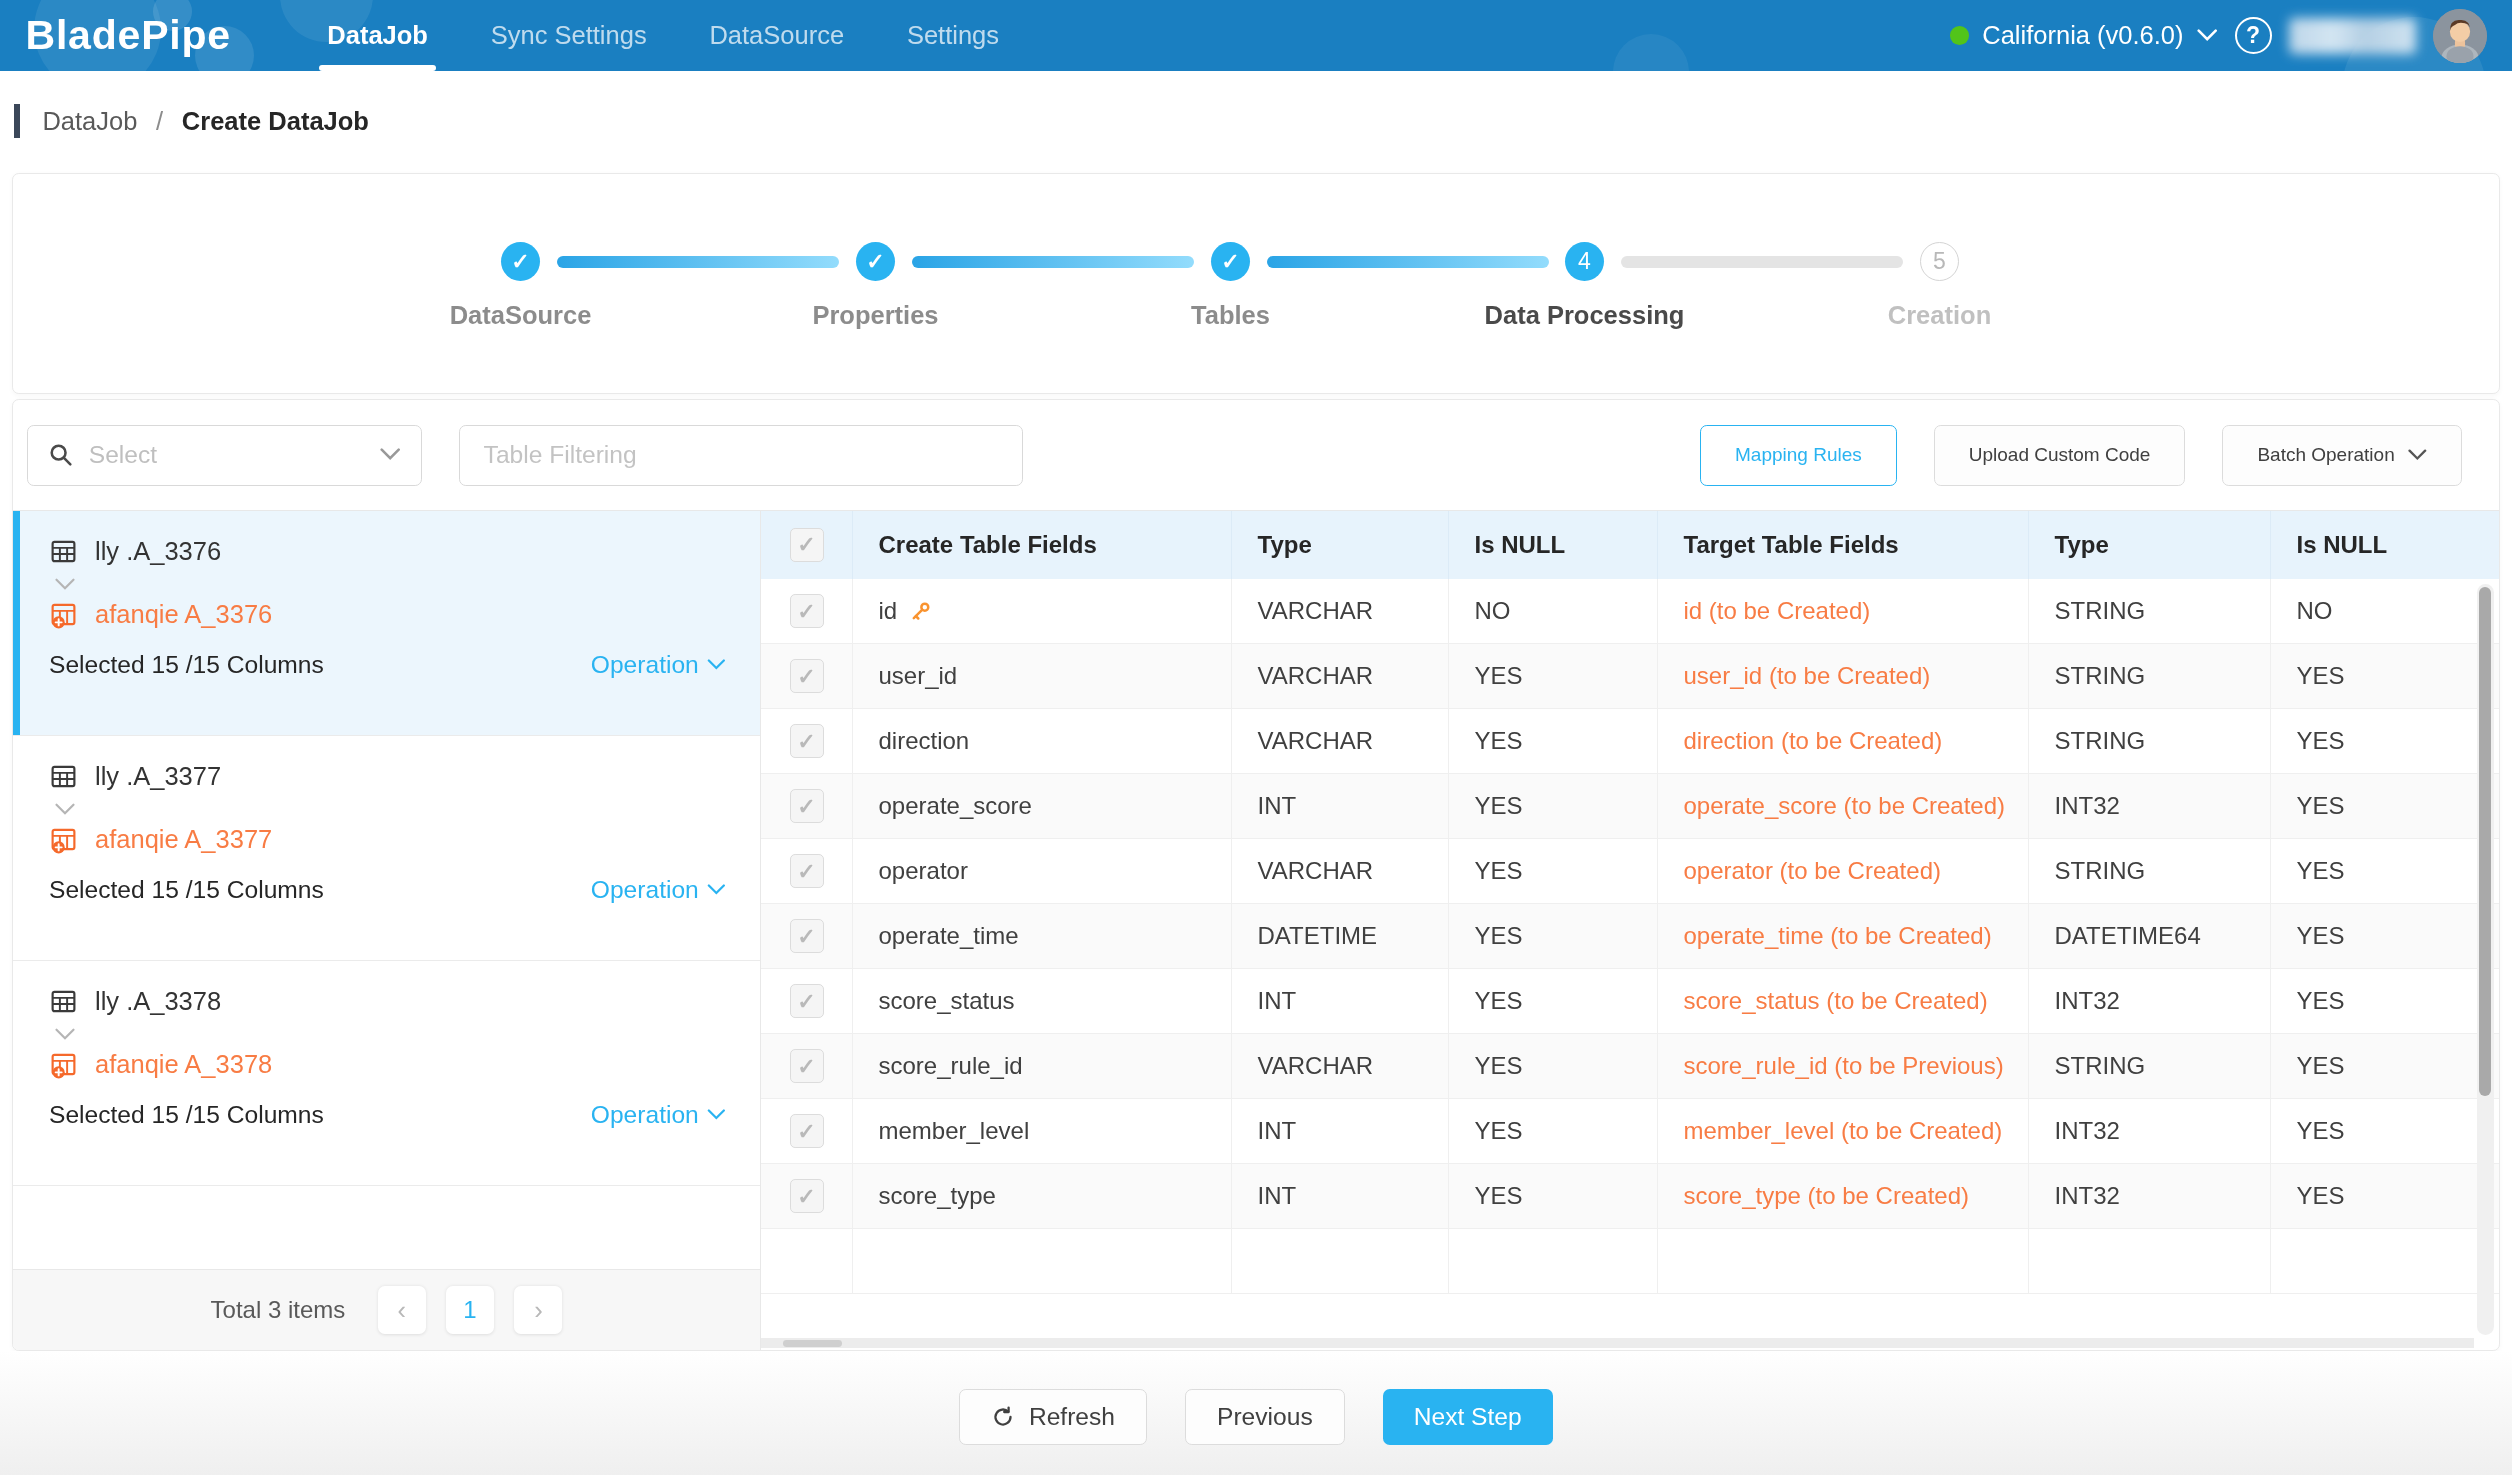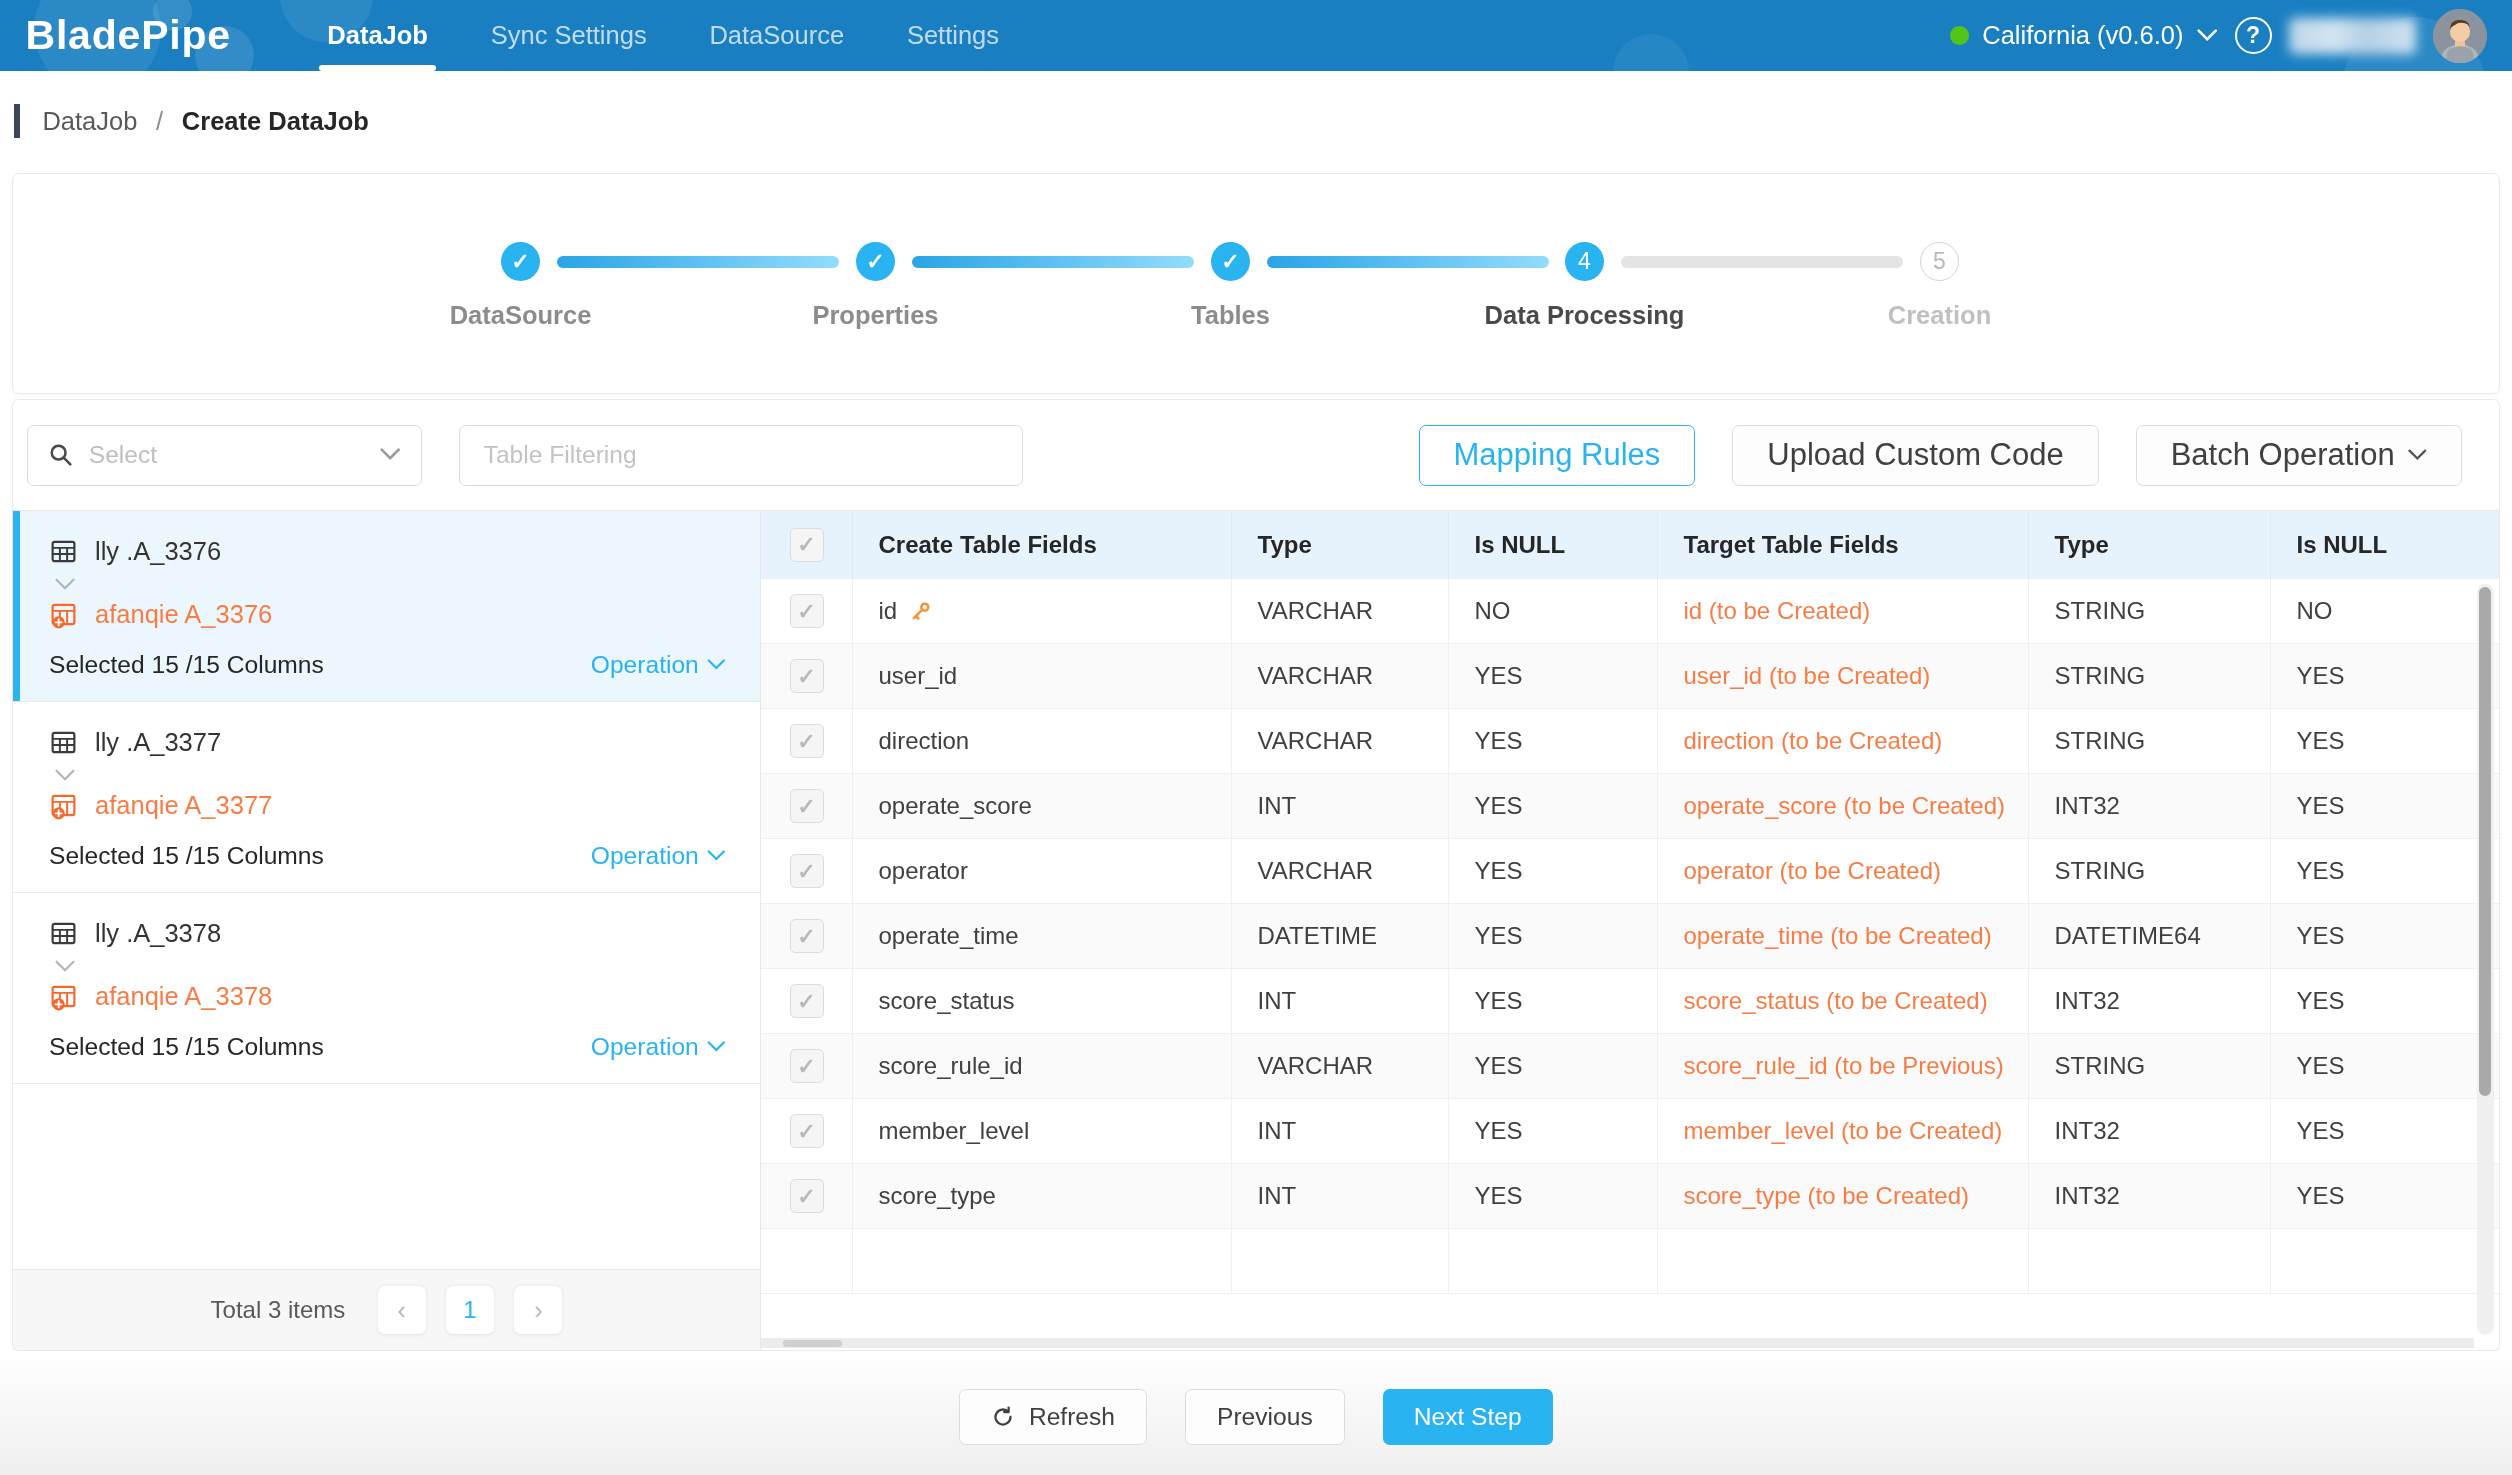--- a/index.html
+++ b/index.html
@@ -69,30 +69,30 @@
   .card-main { top:399px; height:952px; display:flex; flex-direction:column; overflow:hidden; }
   .toolbar { height:110px; flex:none; display:flex; align-items:center; padding:0 37px 0 13.6px; gap:37px; }
   .select-box { width:395px; height:61px; border:0.8px solid #d9d9d9; border-radius:6.8px; display:flex;
     align-items:center; padding:0 20.4px; gap:15.3px; cursor:pointer; background:#fff; }
   .select-box .ph { font-size:24.6px; color:#bfbfbf; flex:1; }
   .filter-input { width:564px; height:61px; border:0.8px solid #d9d9d9; border-radius:6.8px;
     font-size:24.6px; padding:0 24px; color:#404040; outline:none; font-family:inherit; }
   .filter-input::placeholder { color:#c3c3c3; }
   .toolbar-spacer { flex:1; }
   .btn { height:61px; border-radius:6.8px; display:flex; align-items:center; justify-content:center;
-    font-size:31px; cursor:pointer; border:0.8px solid #dcdcdc; background:#fdfdfd; color:#404040;
+    font-size:19px; cursor:pointer; border:0.8px solid #dcdcdc; background:#fdfdfd; color:#404040;
     padding:0 34px; white-space:nowrap; gap:13.6px; font-family:inherit; }
   .btn-outline-blue { border:1.7px solid #29b3f1; color:#29b3f1; background:#fff; }
 
   .panel-row { flex:1; display:flex; border-top:0.8px solid #e8e8e8; min-height:0; }
 
   
   .left-panel { width:748px; flex:none; border-right:0.8px solid #e8e8e8; display:flex; flex-direction:column; }
   .list-items { flex:1; }
-  .list-item { position:relative; height:191px; border-bottom:0.8px solid #ebebeb; padding:25.5px 34px 0 36px;
+  .list-item { position:relative; height:225px; border-bottom:0.8px solid #ebebeb; padding:25.5px 34px 0 36px;
     cursor:pointer; background:#fff; }
   .list-item.active { background:#ecf6fd; }
   .list-item.active::before { content:""; position:absolute; left:0; top:0; bottom:0; width:6.8px; background:#29b3f1; }
   .li-row { display:flex; align-items:center; gap:17px; }
   .li-src { font-size:25.5px; color:#333; }
   .li-chev { margin:12px 0 8.5px 5.1px; }
   .li-tgt { font-size:25.5px; color:#f87c44; }
   .li-bottom { display:flex; align-items:center; justify-content:space-between; margin-top:22px; }
   .li-selected { font-size:24.6px; color:#262626; }
   .li-op { font-size:24.6px; color:#29b3f1; display:flex; align-items:center; gap:8.5px; cursor:pointer; }

